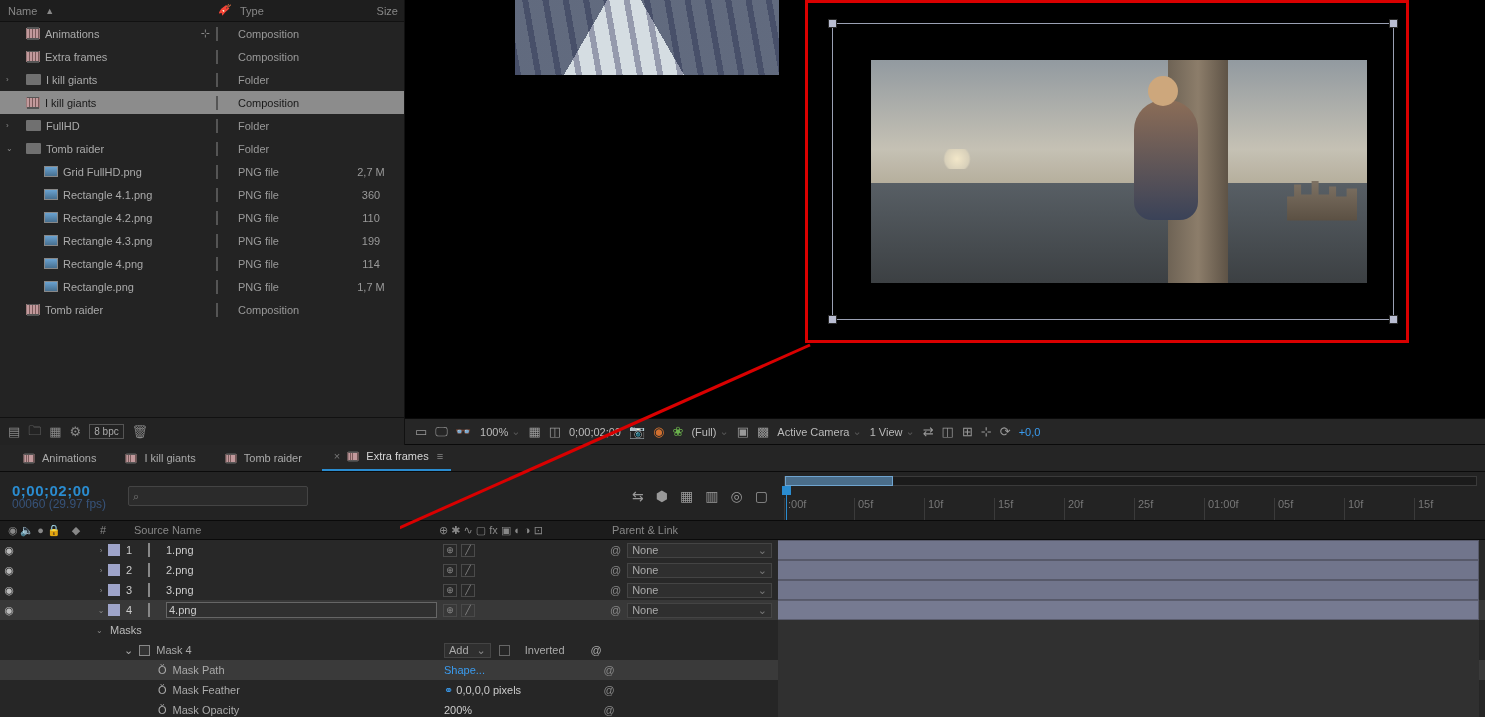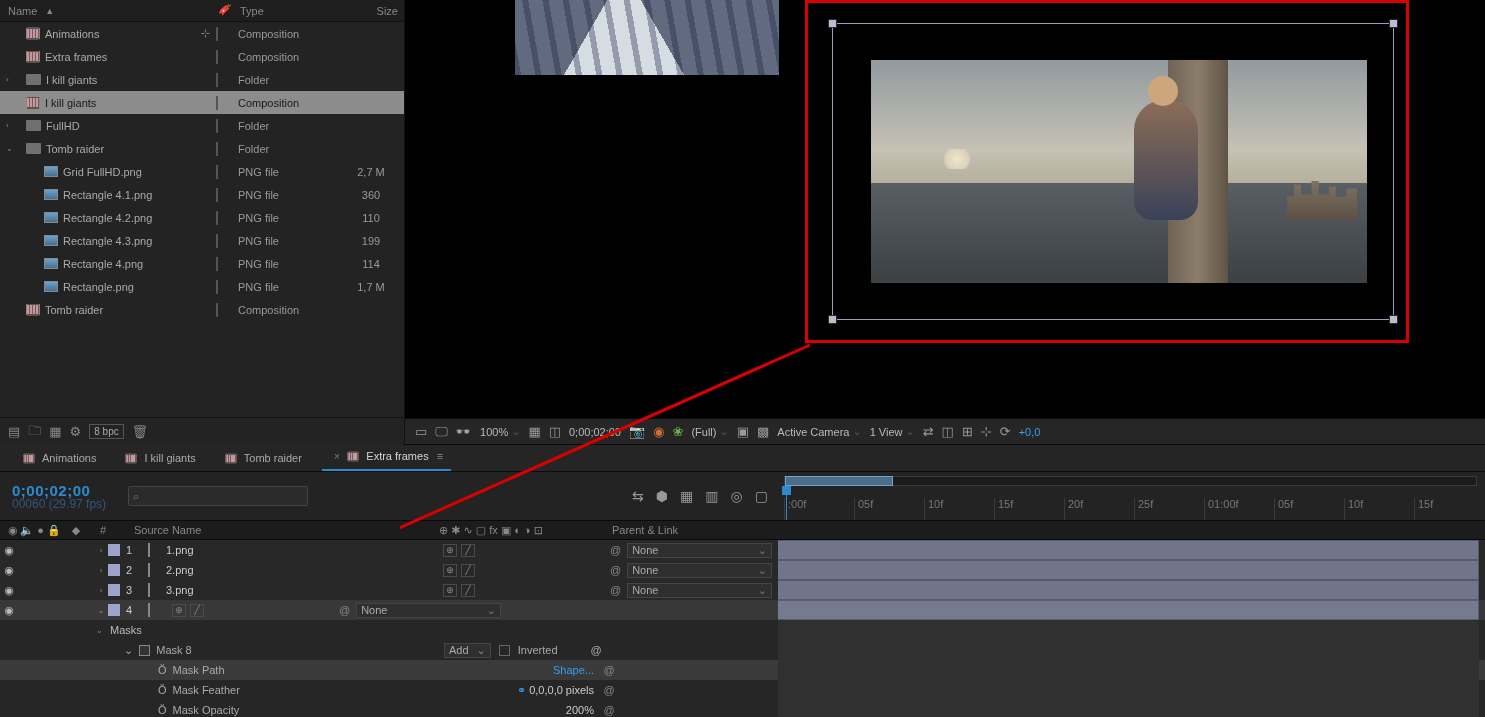--- a/index.html
+++ b/index.html
@@ -96,29 +96,29 @@
 .tl-row .swch{width:14px;height:13px;border:1px solid #4a4a4a;display:flex;align-items:center;justify-content:center;font-size:9px;color:#888;}
 .tl-row .par{width:170px;display:flex;align-items:center;gap:6px;padding-left:8px;}
 .tl-row .pickwhip{color:#888;}
 .tl-row .ddv{flex:1;background:#2f2f2f;border:1px solid #444;height:15px;display:flex;align-items:center;padding:0 4px;justify-content:space-between;}
 .tl-sub { height:20px; display:flex; align-items:center; background:#262626; padding-left:96px; color:#bbb;}
 .tl-sub .exp{width:14px;font-size:8px;color:#888;}
 .tl-prop { height:20px; display:flex; align-items:center; background:#262626;}
 .tl-prop.psel{background:#3a3a3a;}
 .tl-prop .lbl{display:flex;align-items:center;gap:6px; padding-left:158px; width:444px;}
 .tl-prop .stopwatch{font-size:11px;color:#aaa;}
-.tl-prop .val{width:150px;color:#ccc;text-align:right;}
+.tl-prop .val{width:150px;color:#ccc;}
 .tl-prop .val .blue{color:#3a9cf0;}
 .tl-prop .pickwhip{color:#888;width:30px;text-align:center;}
 .mask-row { height:20px; display:flex; align-items:center; background:#262626;}
 .mask-row .left{width:444px;display:flex;align-items:center;gap:6px;padding-left:124px;}
 .mask-row .msw{width:11px;height:11px;border:1px solid #888;background:#333;}
 .mask-row .mid{width:130px;display:flex;align-items:center;gap:8px;}
 .mask-row .dd2{background:#2f2f2f;border:1px solid #444;height:15px;padding:0 4px;display:flex;align-items:center;gap:8px;}
-.mask-row .inv{display:flex;align-items:center;gap:8px;}
+.mask-row .inv{display:flex;align-items:center;gap:15px;}
 .mask-row .chk{width:11px;height:11px;border:1px solid #666;}
 
 .tl-track-area{ position:absolute; top:95px; left:778px; right:6px; bottom:0;}
 .track{ height:20px; background:#9196b7; border:1px solid #6b6e86; border-left:none; opacity:.7;}
 .track-dark{height:20px;background:#303030;}
 
 .arrow-svg{position:absolute;top:20px;left:400px;width:690px;height:620px;pointer-events:none;z-index:5;}
 .tag-icon{display:inline-block;transform:rotate(90deg);font-size:11px;}
 </style>
 </head>
@@ -492,20 +492,21 @@
           </span>
         </span>
       </div>
       <div class="tl-row sel">
         <span class="eye">◉</span>
         <span class="pad1"></span>
         <span class="exp">⌄</span>
         <span class="colb"></span>
         <span class="num">4</span>
         <span class="icn"><span class="ico-image" style="transform:scale(.85)"></span></span>
+        <span class="nm selbox">4.png</span>
         <span class="sw">
           <span class="swch">⊕</span>
           <span class="swch">╱</span>
         </span>
         <span class="par">
           <span class="pickwhip">@</span>
           <span class="ddv">
             <span>None</span>
             <span style="color:#777">⌄</span>
           </span>
@@ -514,21 +515,21 @@
     </div>
 
   <div class="tl-sub">
     <span class="exp">⌄</span>
     <span>Masks</span>
   </div>
   <div class="mask-row">
     <div class="left">
       <span class="exp">⌄</span>
       <span class="msw"></span>
-      <span>Mask 8</span>
+      <span>Mask 4</span>
     </div>
     <div class="mid">
       <span class="dd2">
           <span>Add</span>
           <span style="color:#888">⌄</span>
         </span>
       <span class="inv">
           <span class="chk"></span>
           <span>Inverted</span>
         </span>

